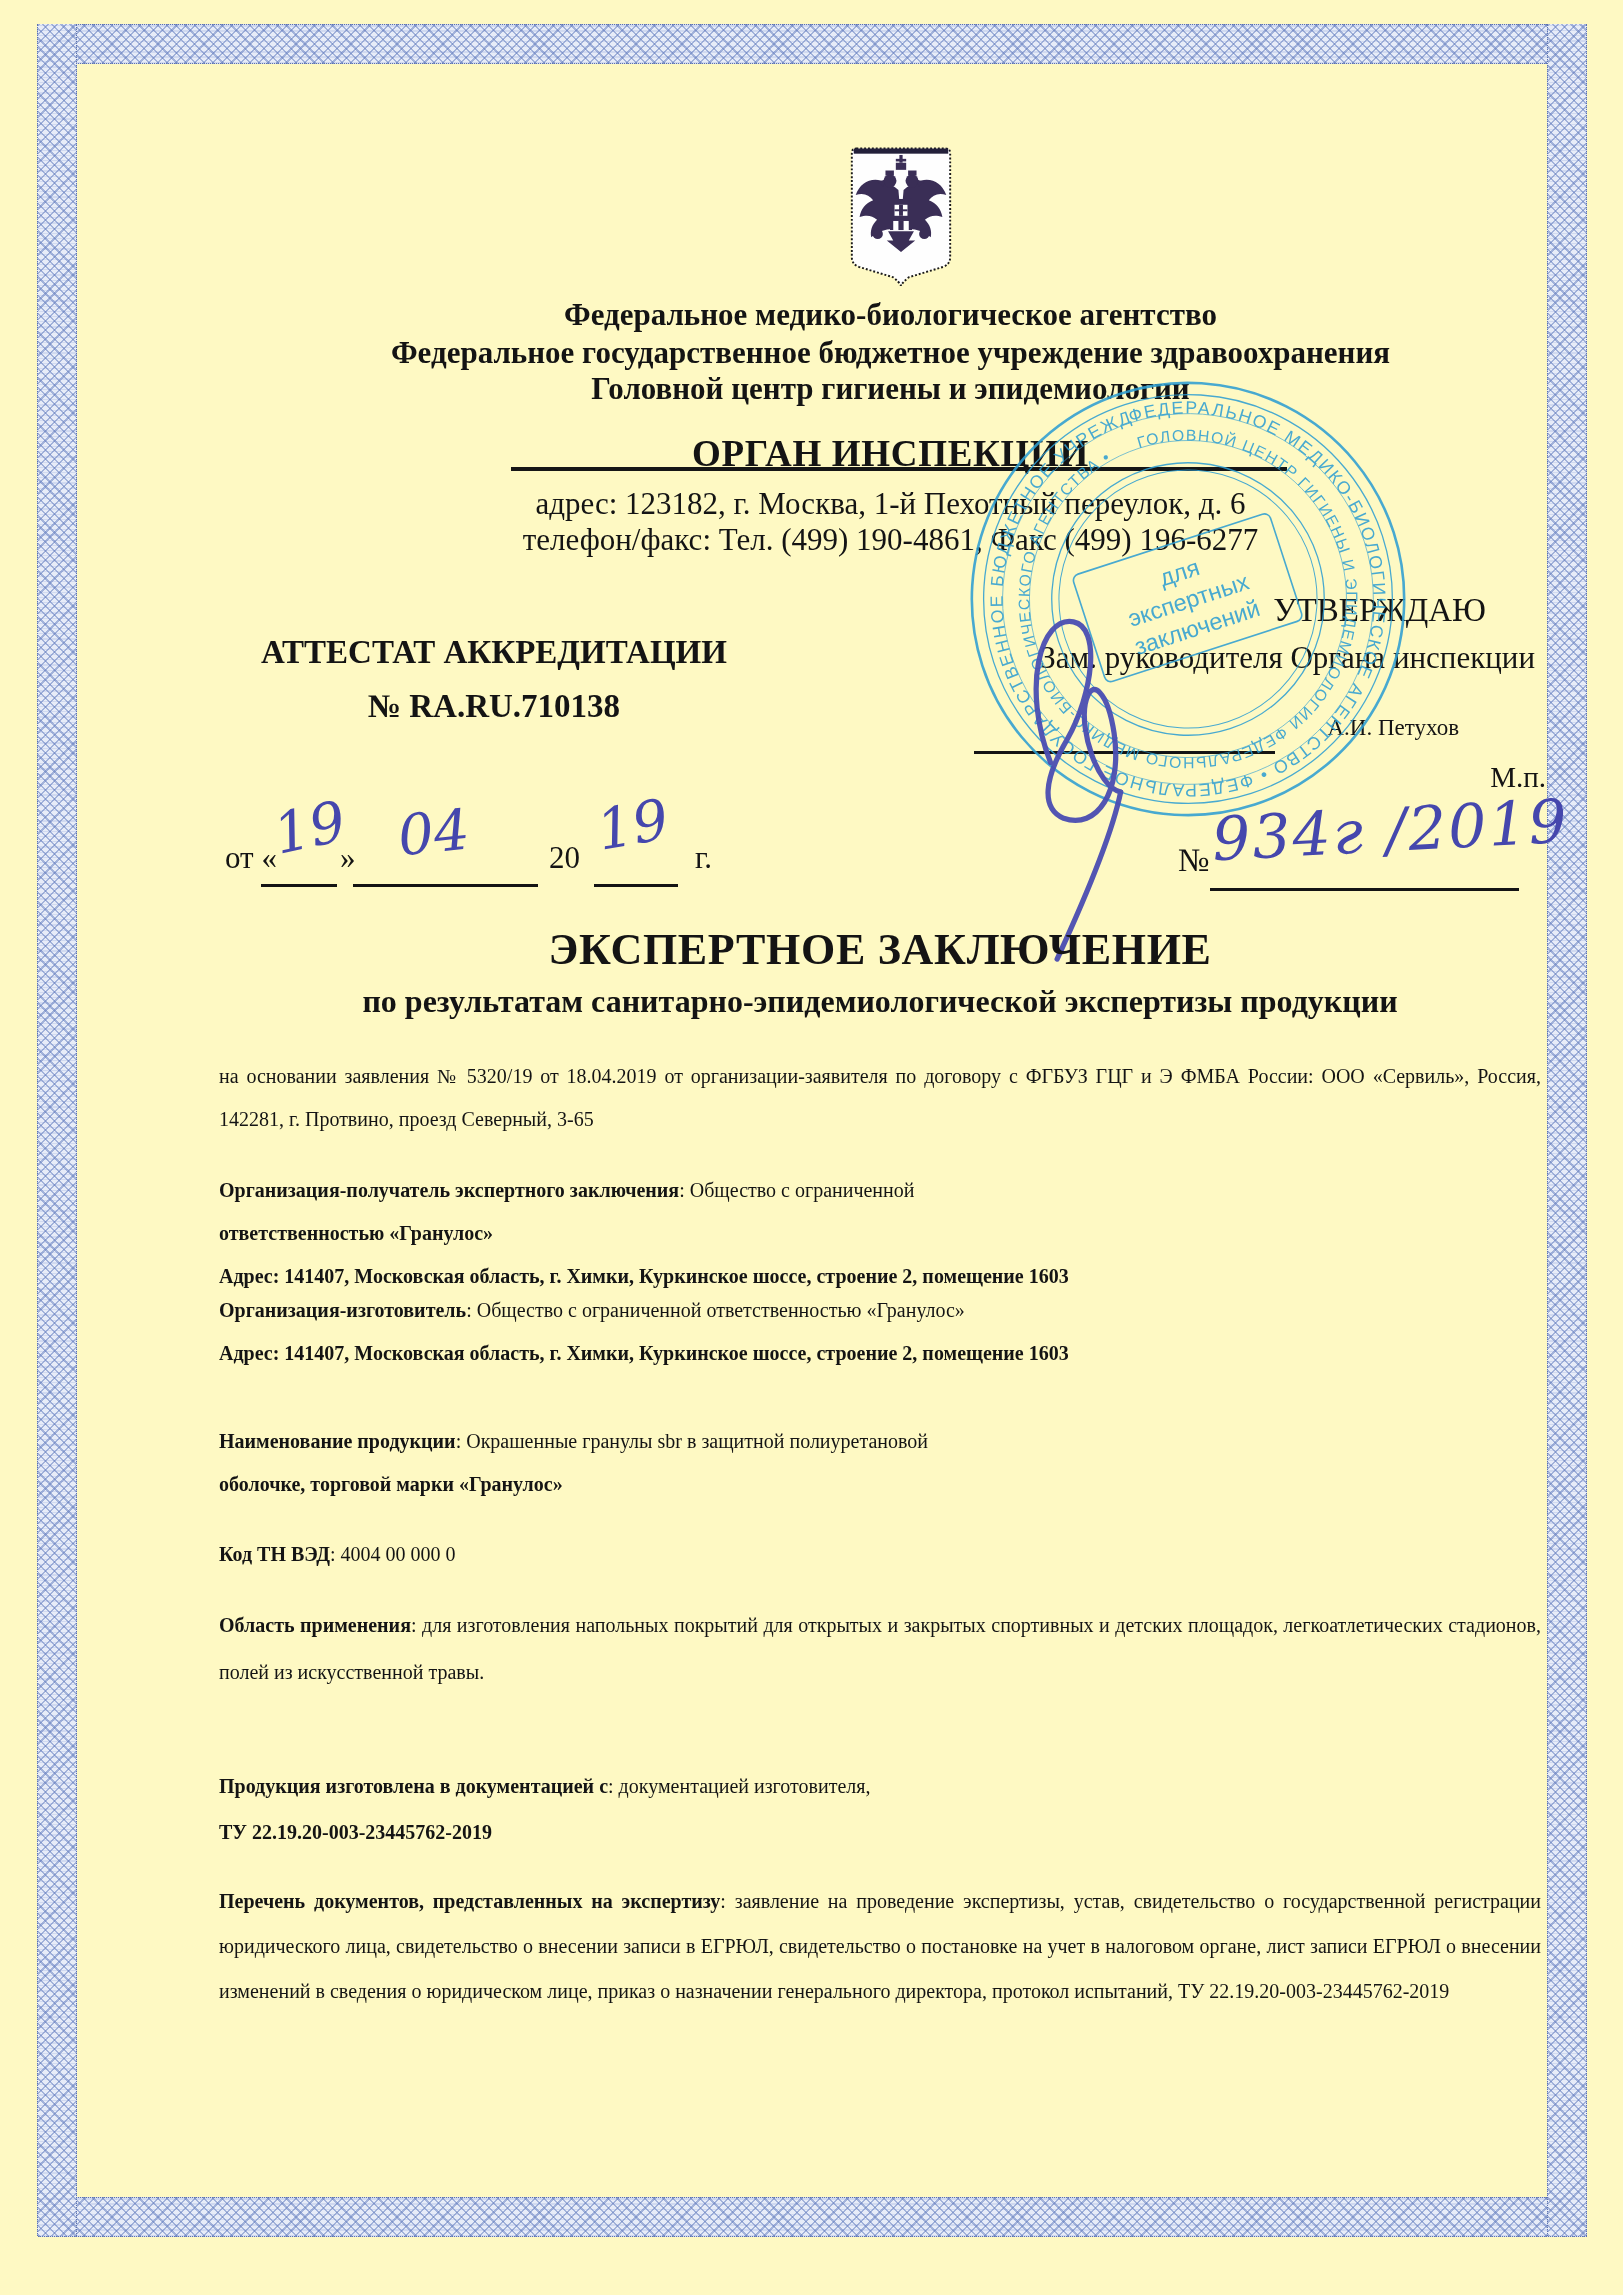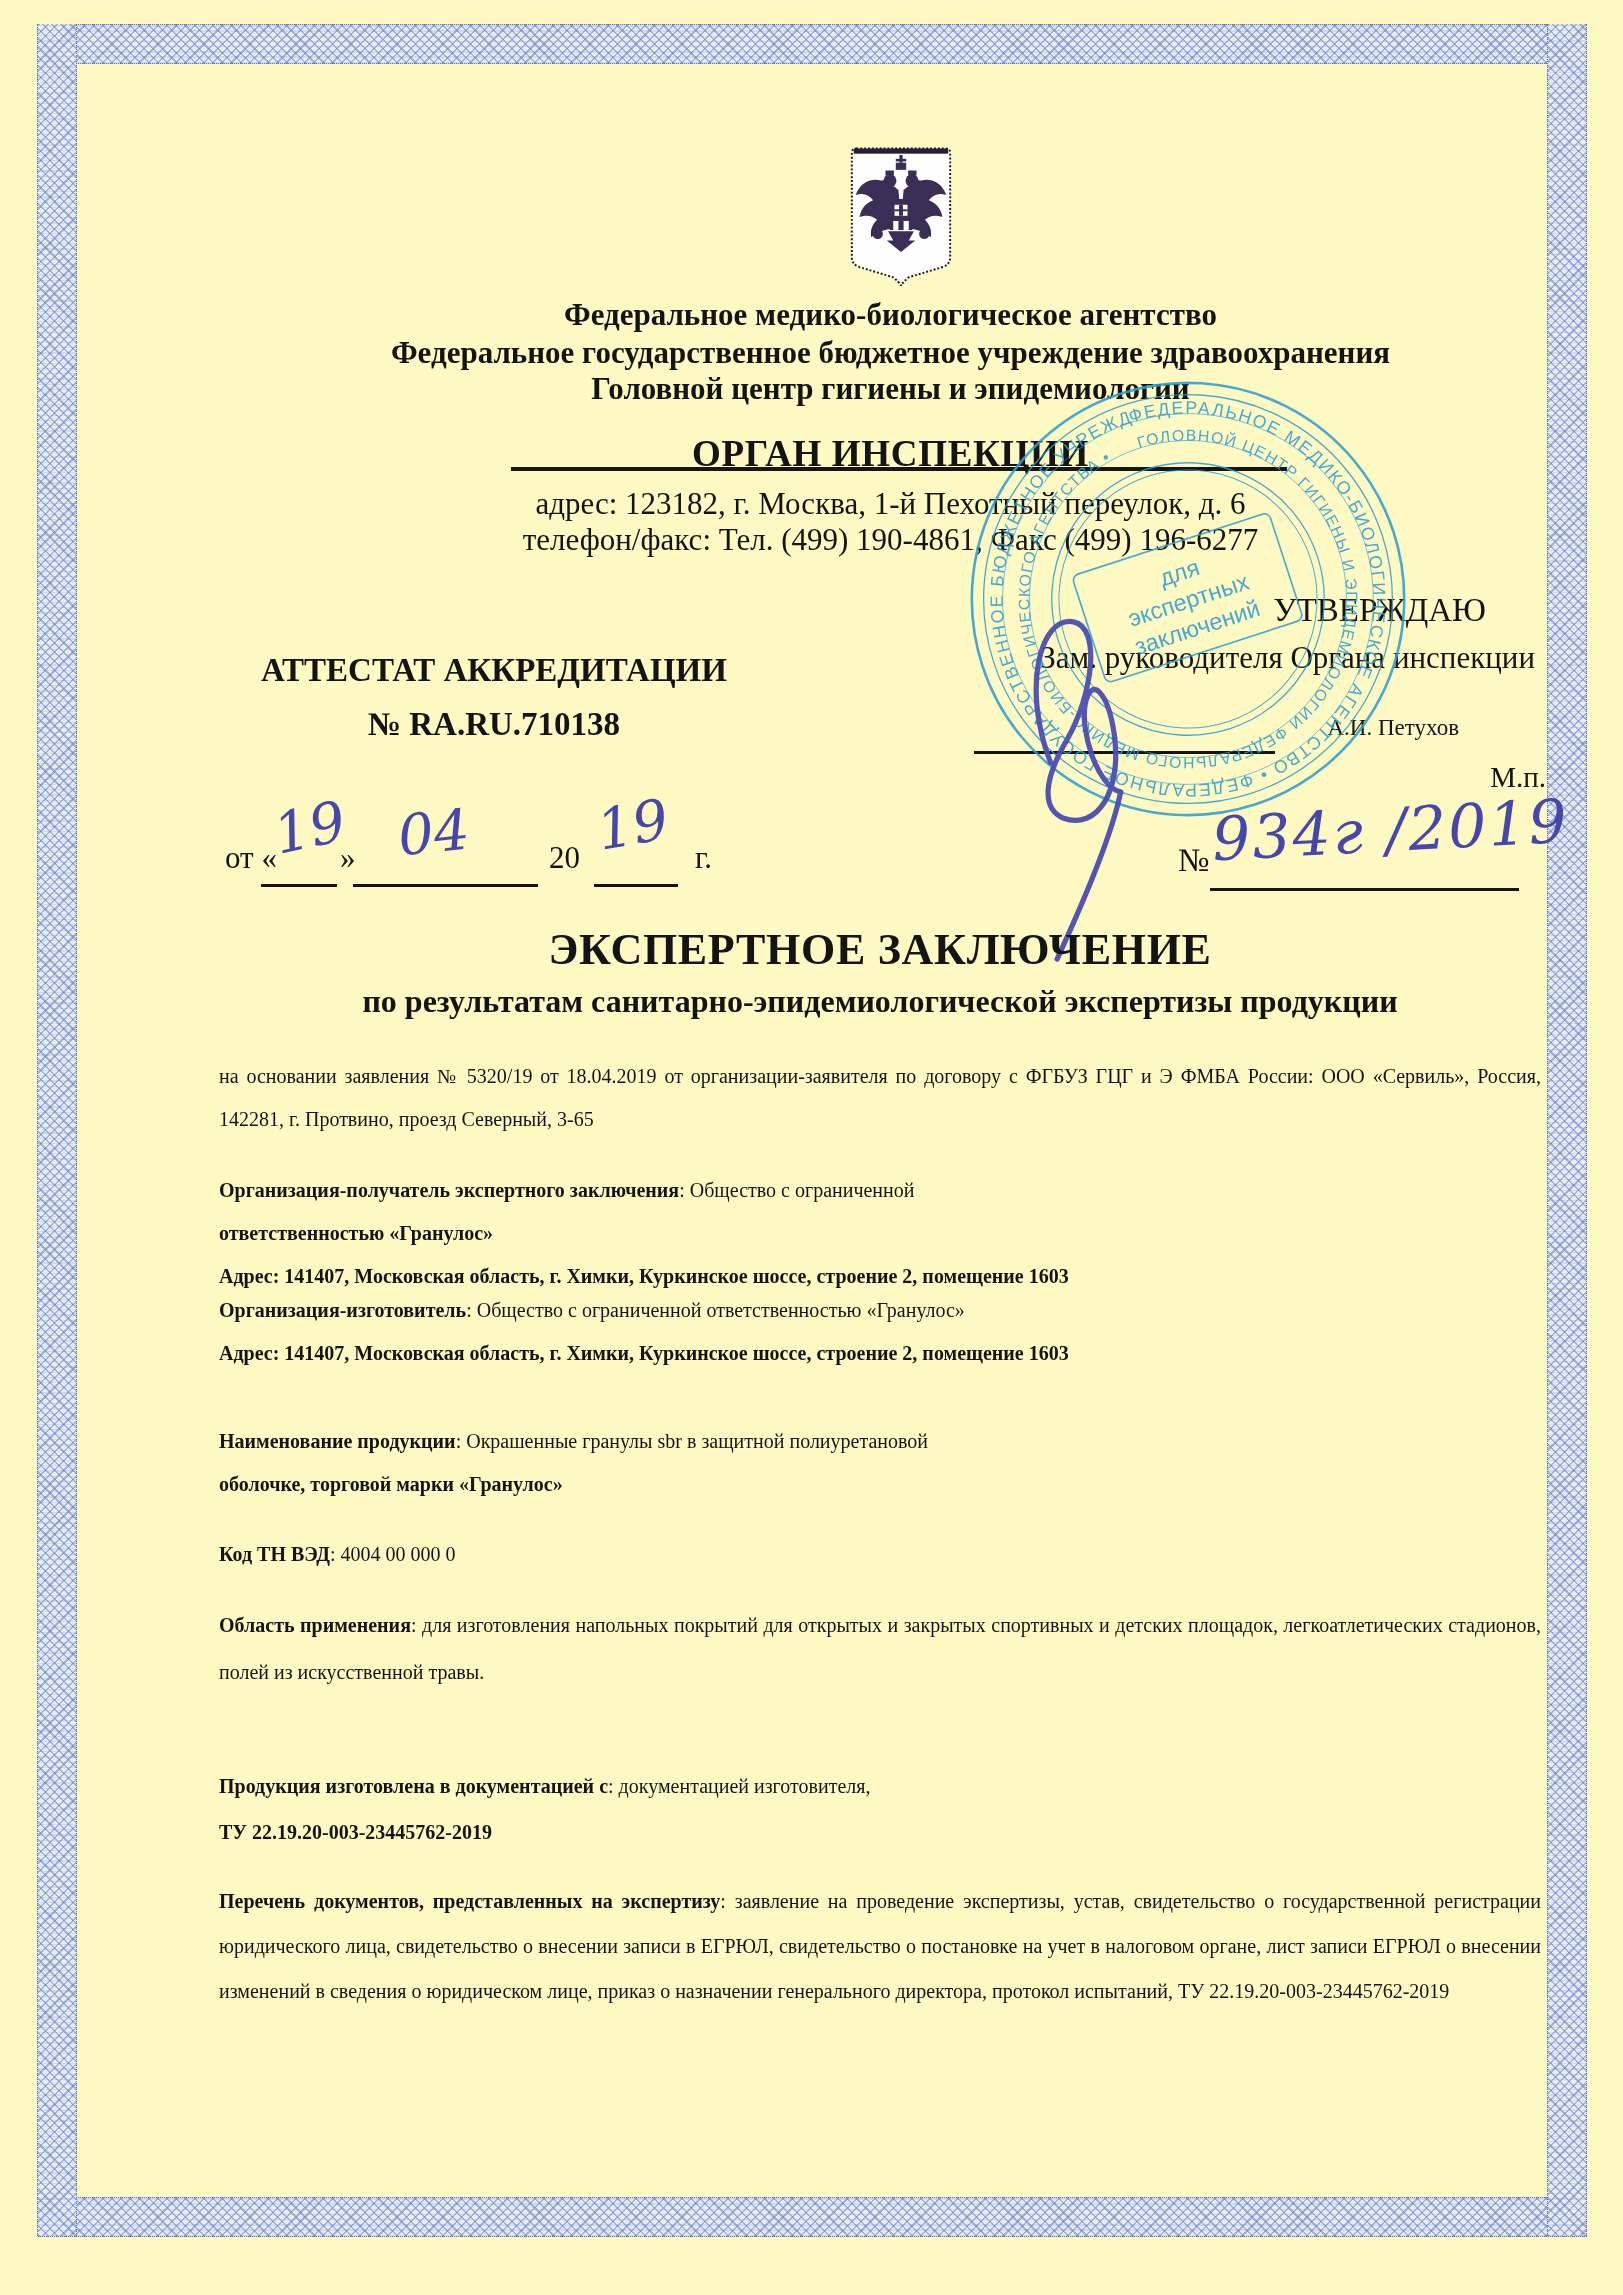--- a/index.html
+++ b/index.html
@@ -27,21 +27,21 @@
   .bband.left{left:37px;}
   .bband.right{right:36px;}
 
   
   .abs{position:absolute;}
   .b{font-weight:bold;}
   .agency{left:151px;width:1479px;text-align:center;font-weight:bold;font-size:31px;line-height:37px;}
   .organ-title{left:151px;width:1479px;text-align:center;font-weight:bold;font-size:37px;letter-spacing:0.7px;}
   .organ-underline{left:511px;width:776px;height:3.9px;background:#161616;}
   .addr{left:151px;width:1479px;text-align:center;font-size:31px;}
-  .attestat{left:255px;width:478px;text-align:center;font-size:33px;margin-top:18px;}
+  .attestat{left:255px;width:478px;text-align:center;font-size:33px;}
   .attestat .num{display:block;margin-top:17px;}
   .approve-h{font-size:33px;}
   .approve-role{font-size:31px;}
   .signer{font-size:23px;}
   .sig-line{height:2.6px;background:#141414;}
   .mp{font-size:29px;}
   .printed{font-size:31px;font-family:Liberation Serif, serif;}
   .hand{
     font-family:"DejaVu Serif", serif;
     font-style:italic;

